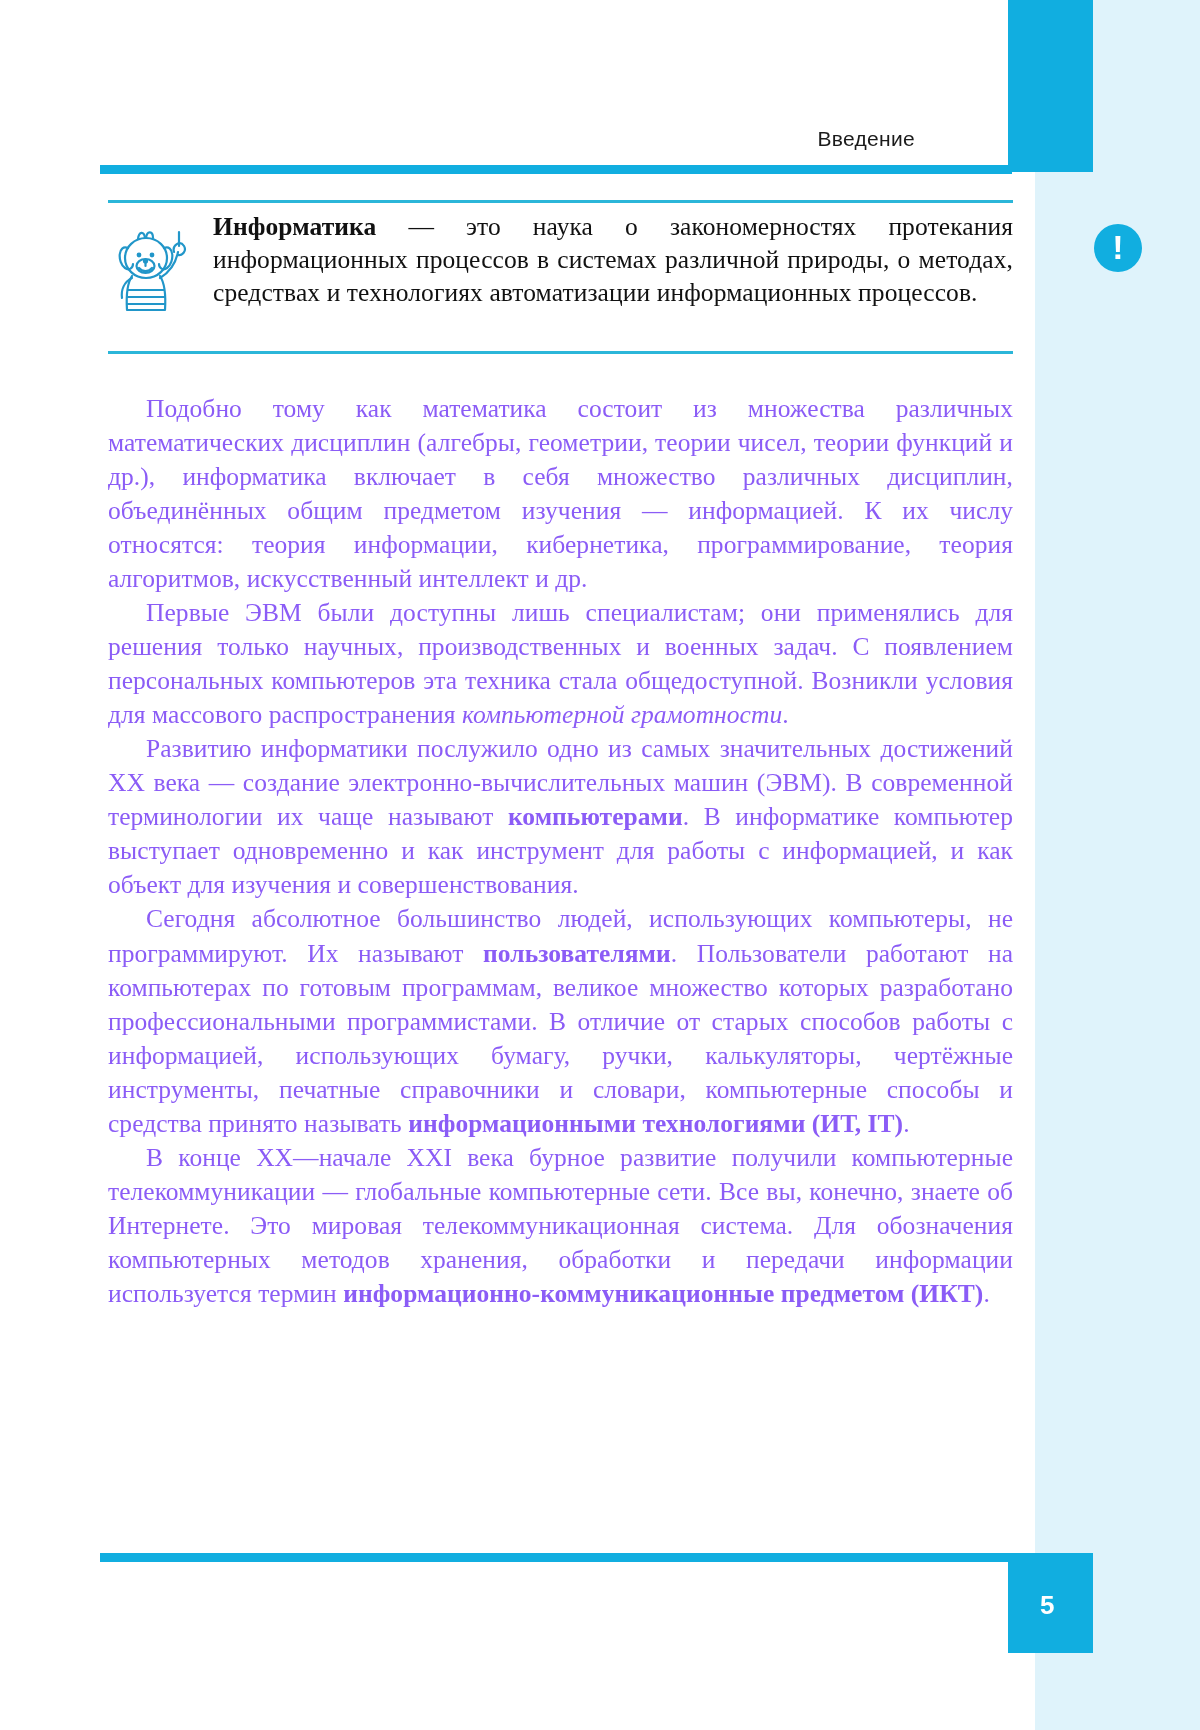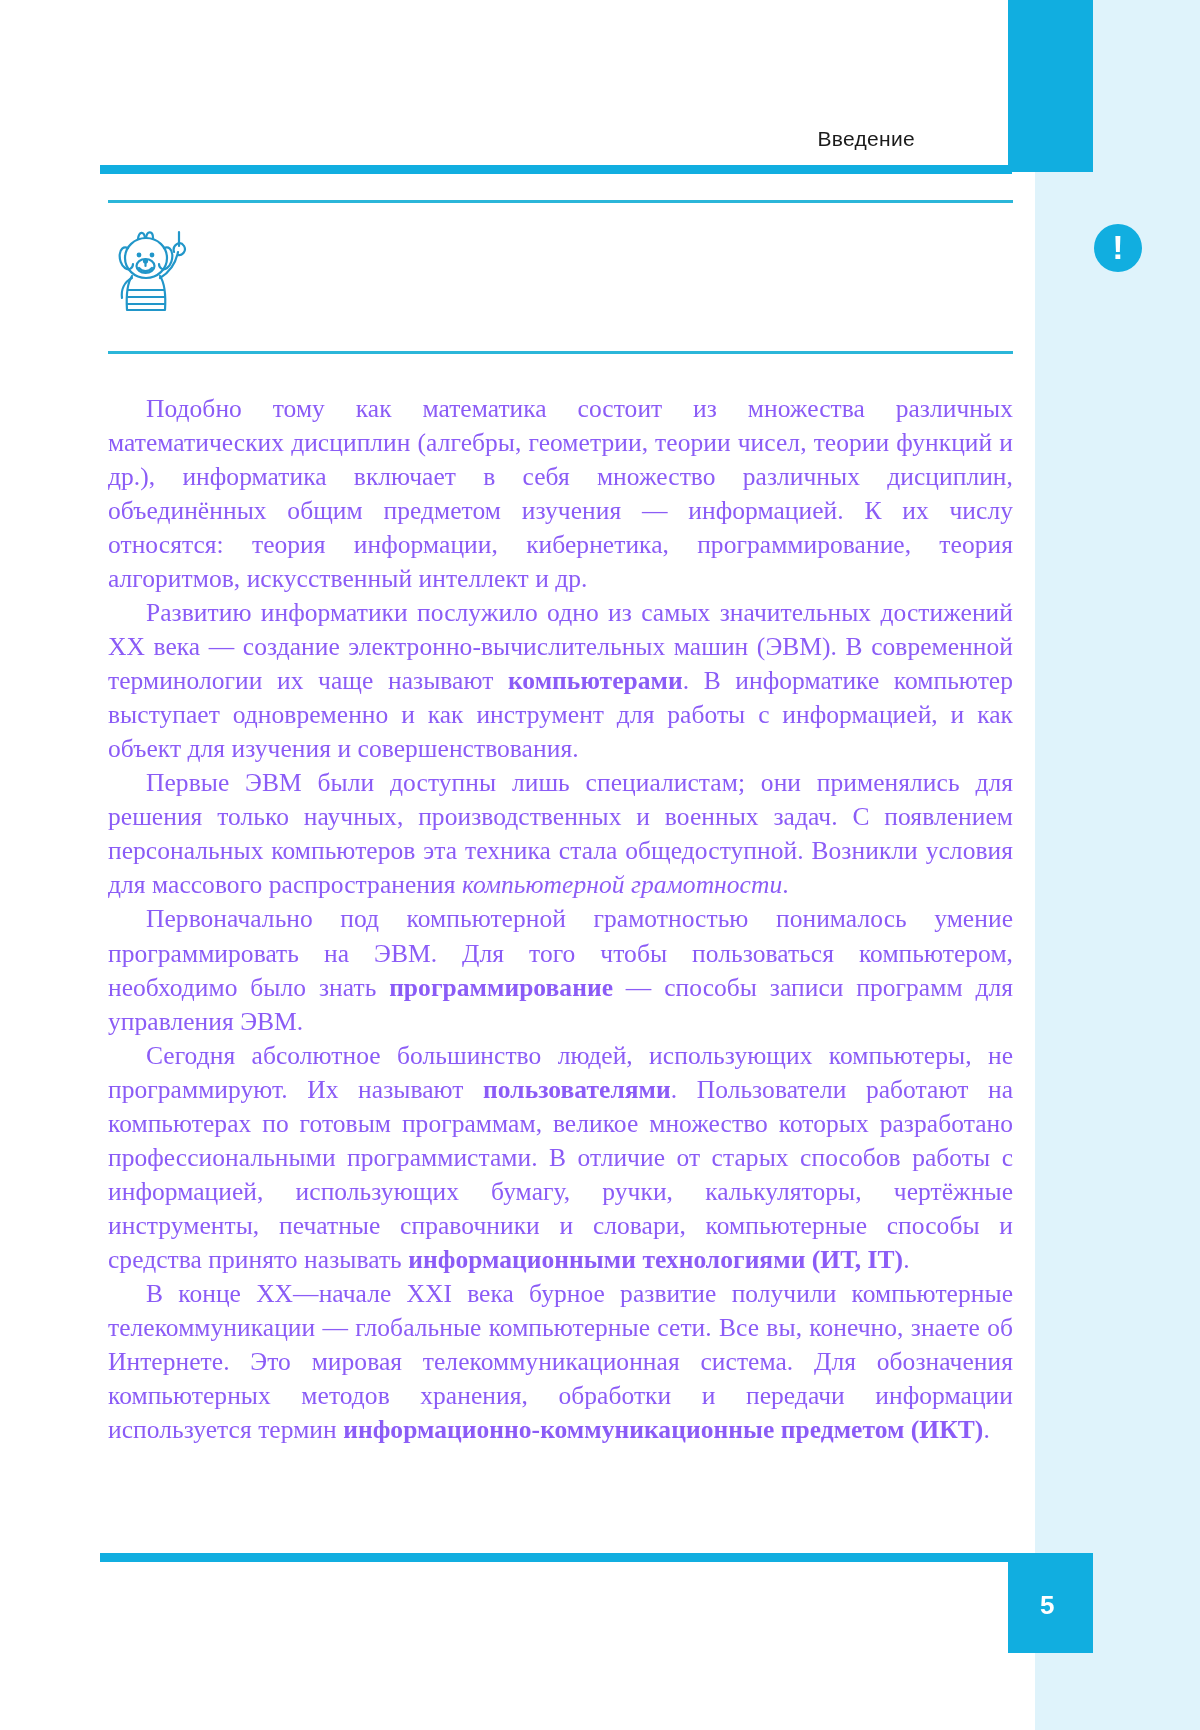--- a/index.html
+++ b/index.html
@@ -214,28 +214,30 @@
             <path d="M19 86 L57 86"></path>
 
             <path d="M52 60 C62 54 68 44 70 34"></path>
             <path d="M66 34 C64 27 72 22 76 28 C79 33 74 38 70 37"></path>
             <path d="M71 28 L71 14"></path>
 
             <path d="M24 60 C16 64 13 72 14 80"></path>
           </g>
         </svg>
       </div>
+      <div class="callout-text">
+        <b>Информатика</b><span> — это наука о закономерностях протекания информационных процессов в системах различной природы, о методах, средствах и технологиях автоматизации информационных процессов.</span>
+      </div>
     </div>
   </div>
 
   <div class="body-text">
     <p>Подобно тому как математика состоит из множества различных математических дисциплин (алгебры, геометрии, теории чисел, теории функций и др.), информатика включает в себя множество различных дисциплин, объединённых общим предметом изучения — информацией. К их числу относятся: теория информации, кибернетика, программирование, теория алгоритмов, искусственный интеллект и др.</p>
+    <p>Первые ЭВМ были доступны лишь специалистам; они применялись для решения только научных, производственных и военных задач. С появлением персональных компьютеров эта техника стала общедоступной. Возникли условия для массового распространения <i>компьютерной грамотности</i>.</p>
     <p>Развитию информатики послужило одно из самых значительных достижений XX века — создание электронно-вычислительных машин (ЭВМ). В современной терминологии их чаще называют <b>компьютерами</b>. В информатике компьютер выступает одновременно и как инструмент для работы с информацией, и как объект для изучения и совершенствования.</p>
-    <p>Первые ЭВМ были доступны лишь специалистам; они применялись для решения только научных, производственных и военных задач. С появлением персональных компьютеров эта техника стала общедоступной. Возникли условия для массового распространения <i>компьютерной грамотности</i>.</p>
-    <p>Первоначально под компьютерной грамотностью понималось умение программировать на ЭВМ. Для того чтобы пользоваться компьютером, необходимо было знать <b>программирование</b> — способы записи программ для управления ЭВМ.</p>
     <p>Сегодня абсолютное большинство людей, использующих компьютеры, не программируют. Их называют <b>пользователями</b>. Пользователи работают на компьютерах по готовым программам, великое множество которых разработано профессиональными программистами. В отличие от старых способов работы с информацией, использующих бумагу, ручки, калькуляторы, чертёжные инструменты, печатные справочники и словари, компьютерные способы и средства принято называть <b>информационными технологиями (ИТ, IT)</b>.</p>
     <p>В конце XX—начале XXI века бурное развитие получили компьютерные телекоммуникации — глобальные компьютерные сети. Все вы, конечно, знаете об Интернете. Это мировая телекоммуникационная система. Для обозначения компьютерных методов хранения, обработки и передачи информации используется термин <b>информационно-коммуникационные предметом (ИКТ)</b>.</p>
   </div>
 
   <div class="rule-bottom"></div>
   <div class="footer-block"></div>
   <div class="page-number">5</div>
 
 </div>
 

